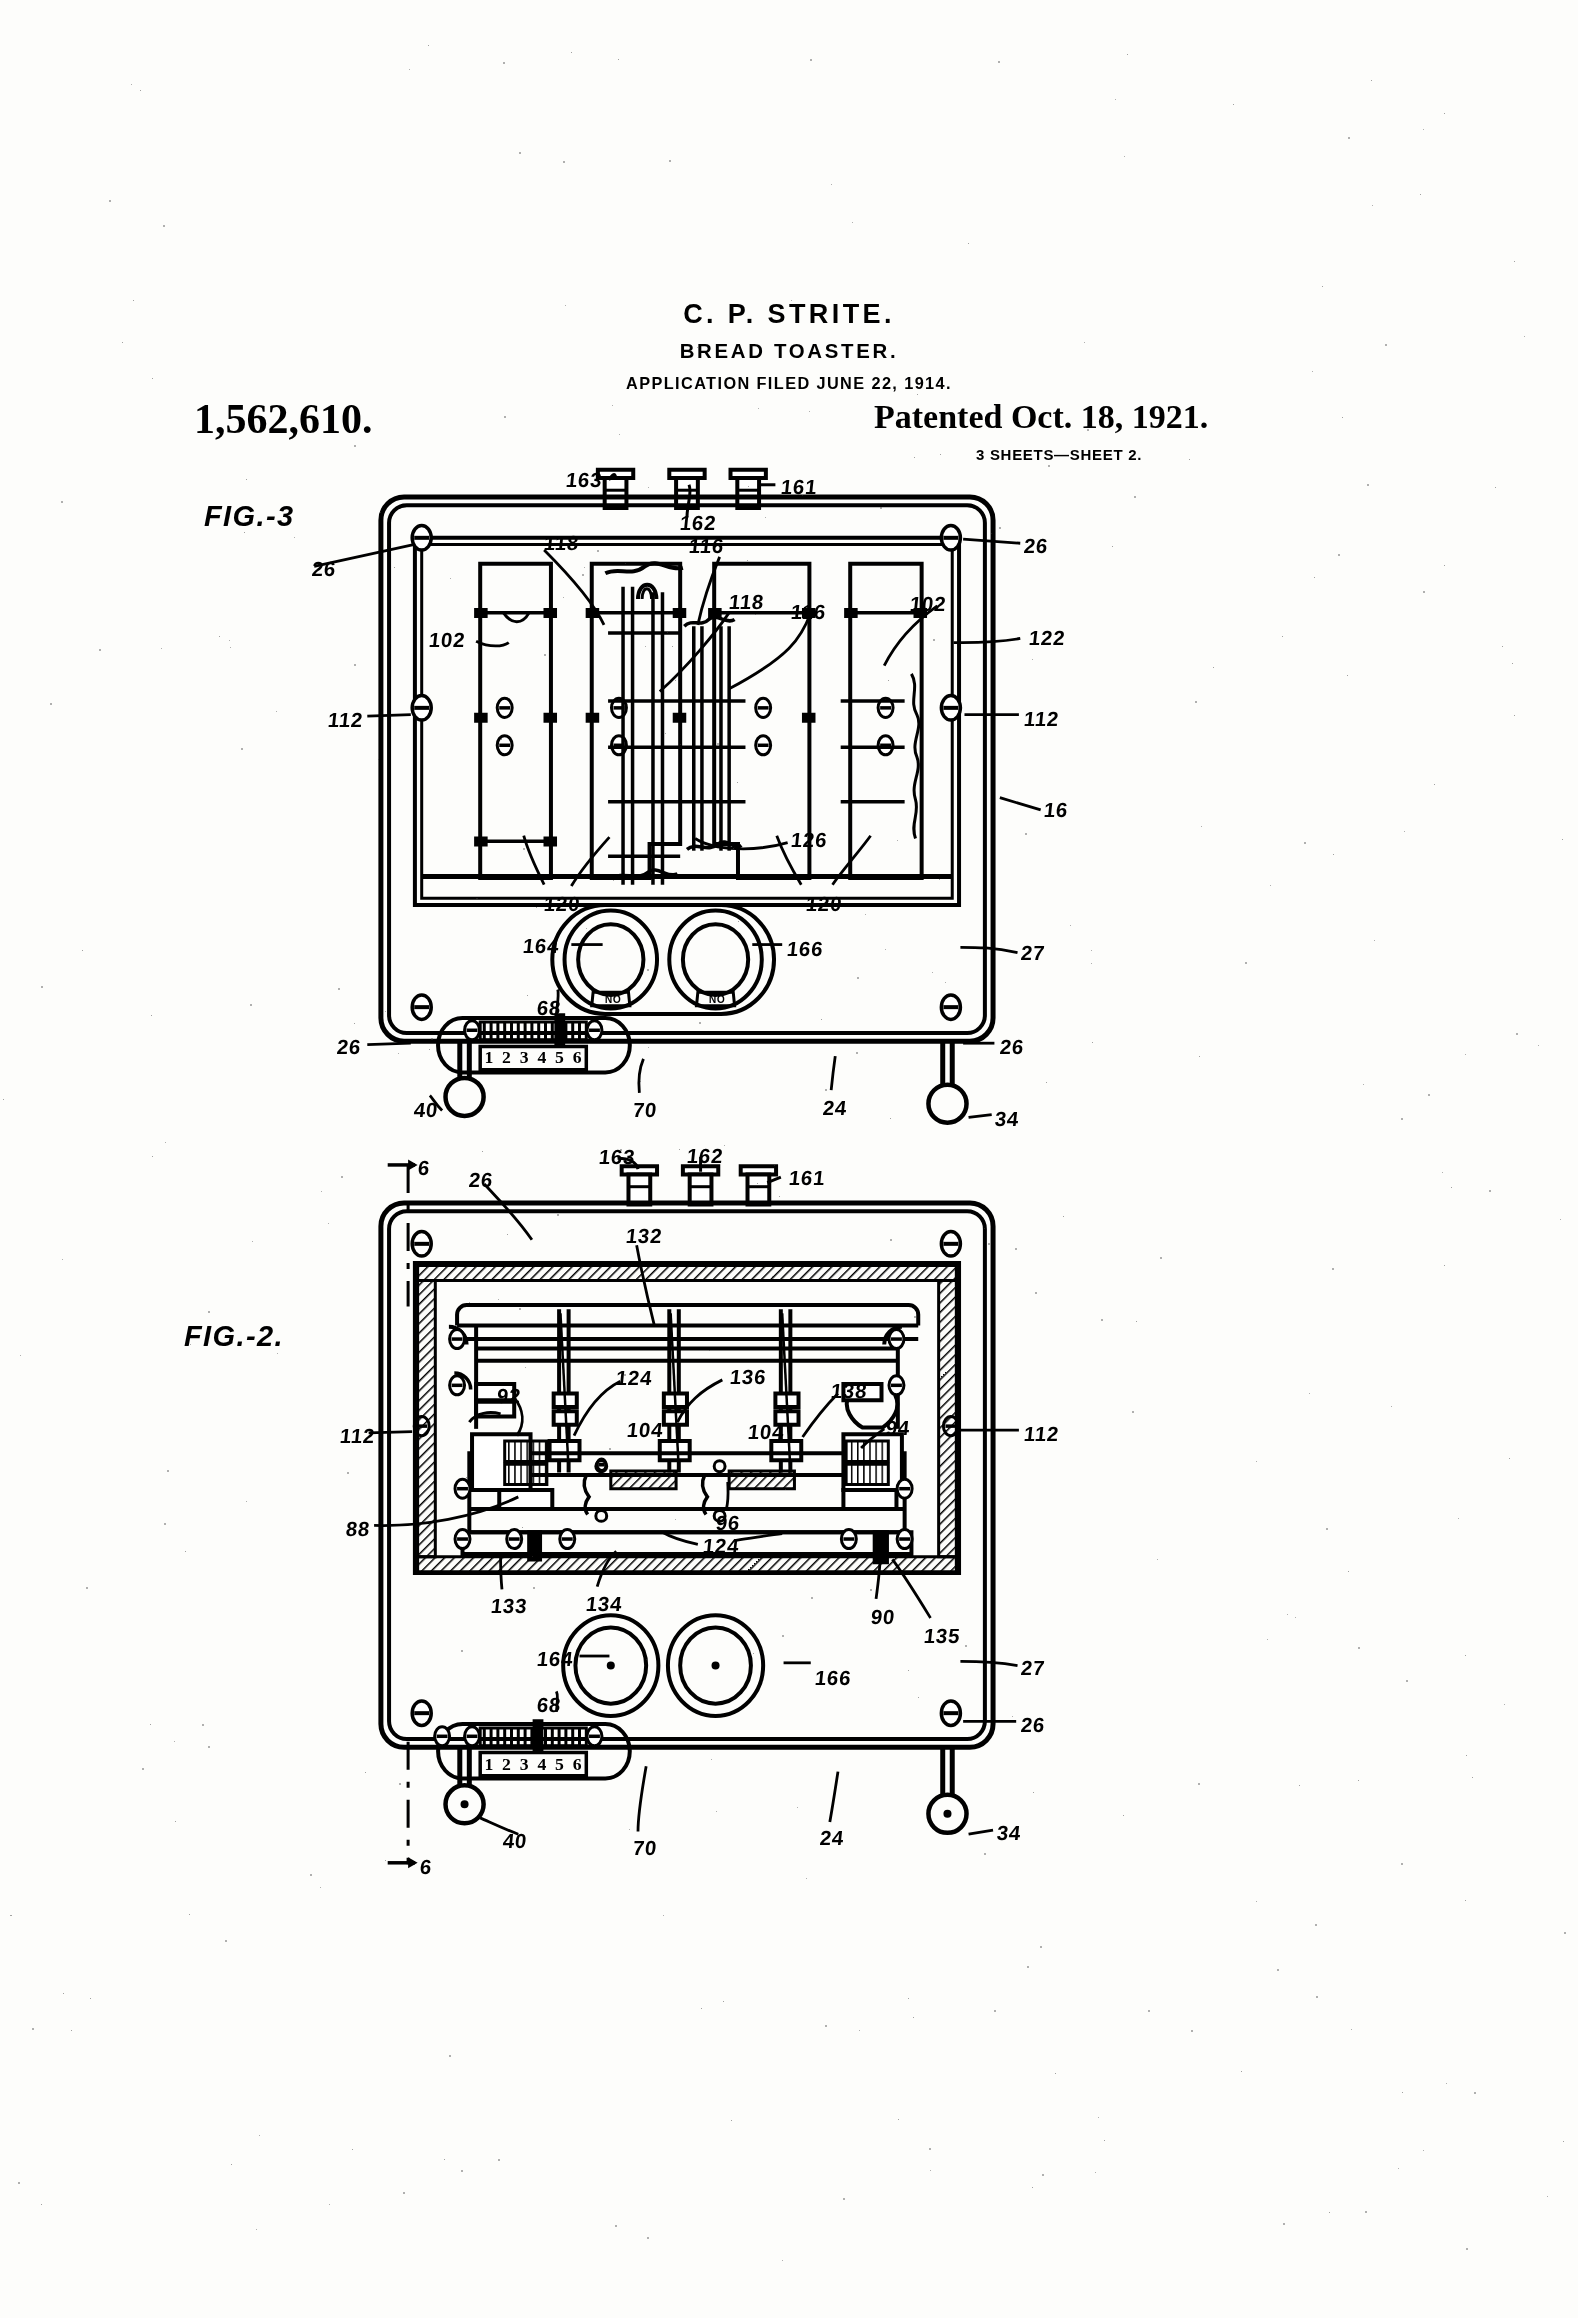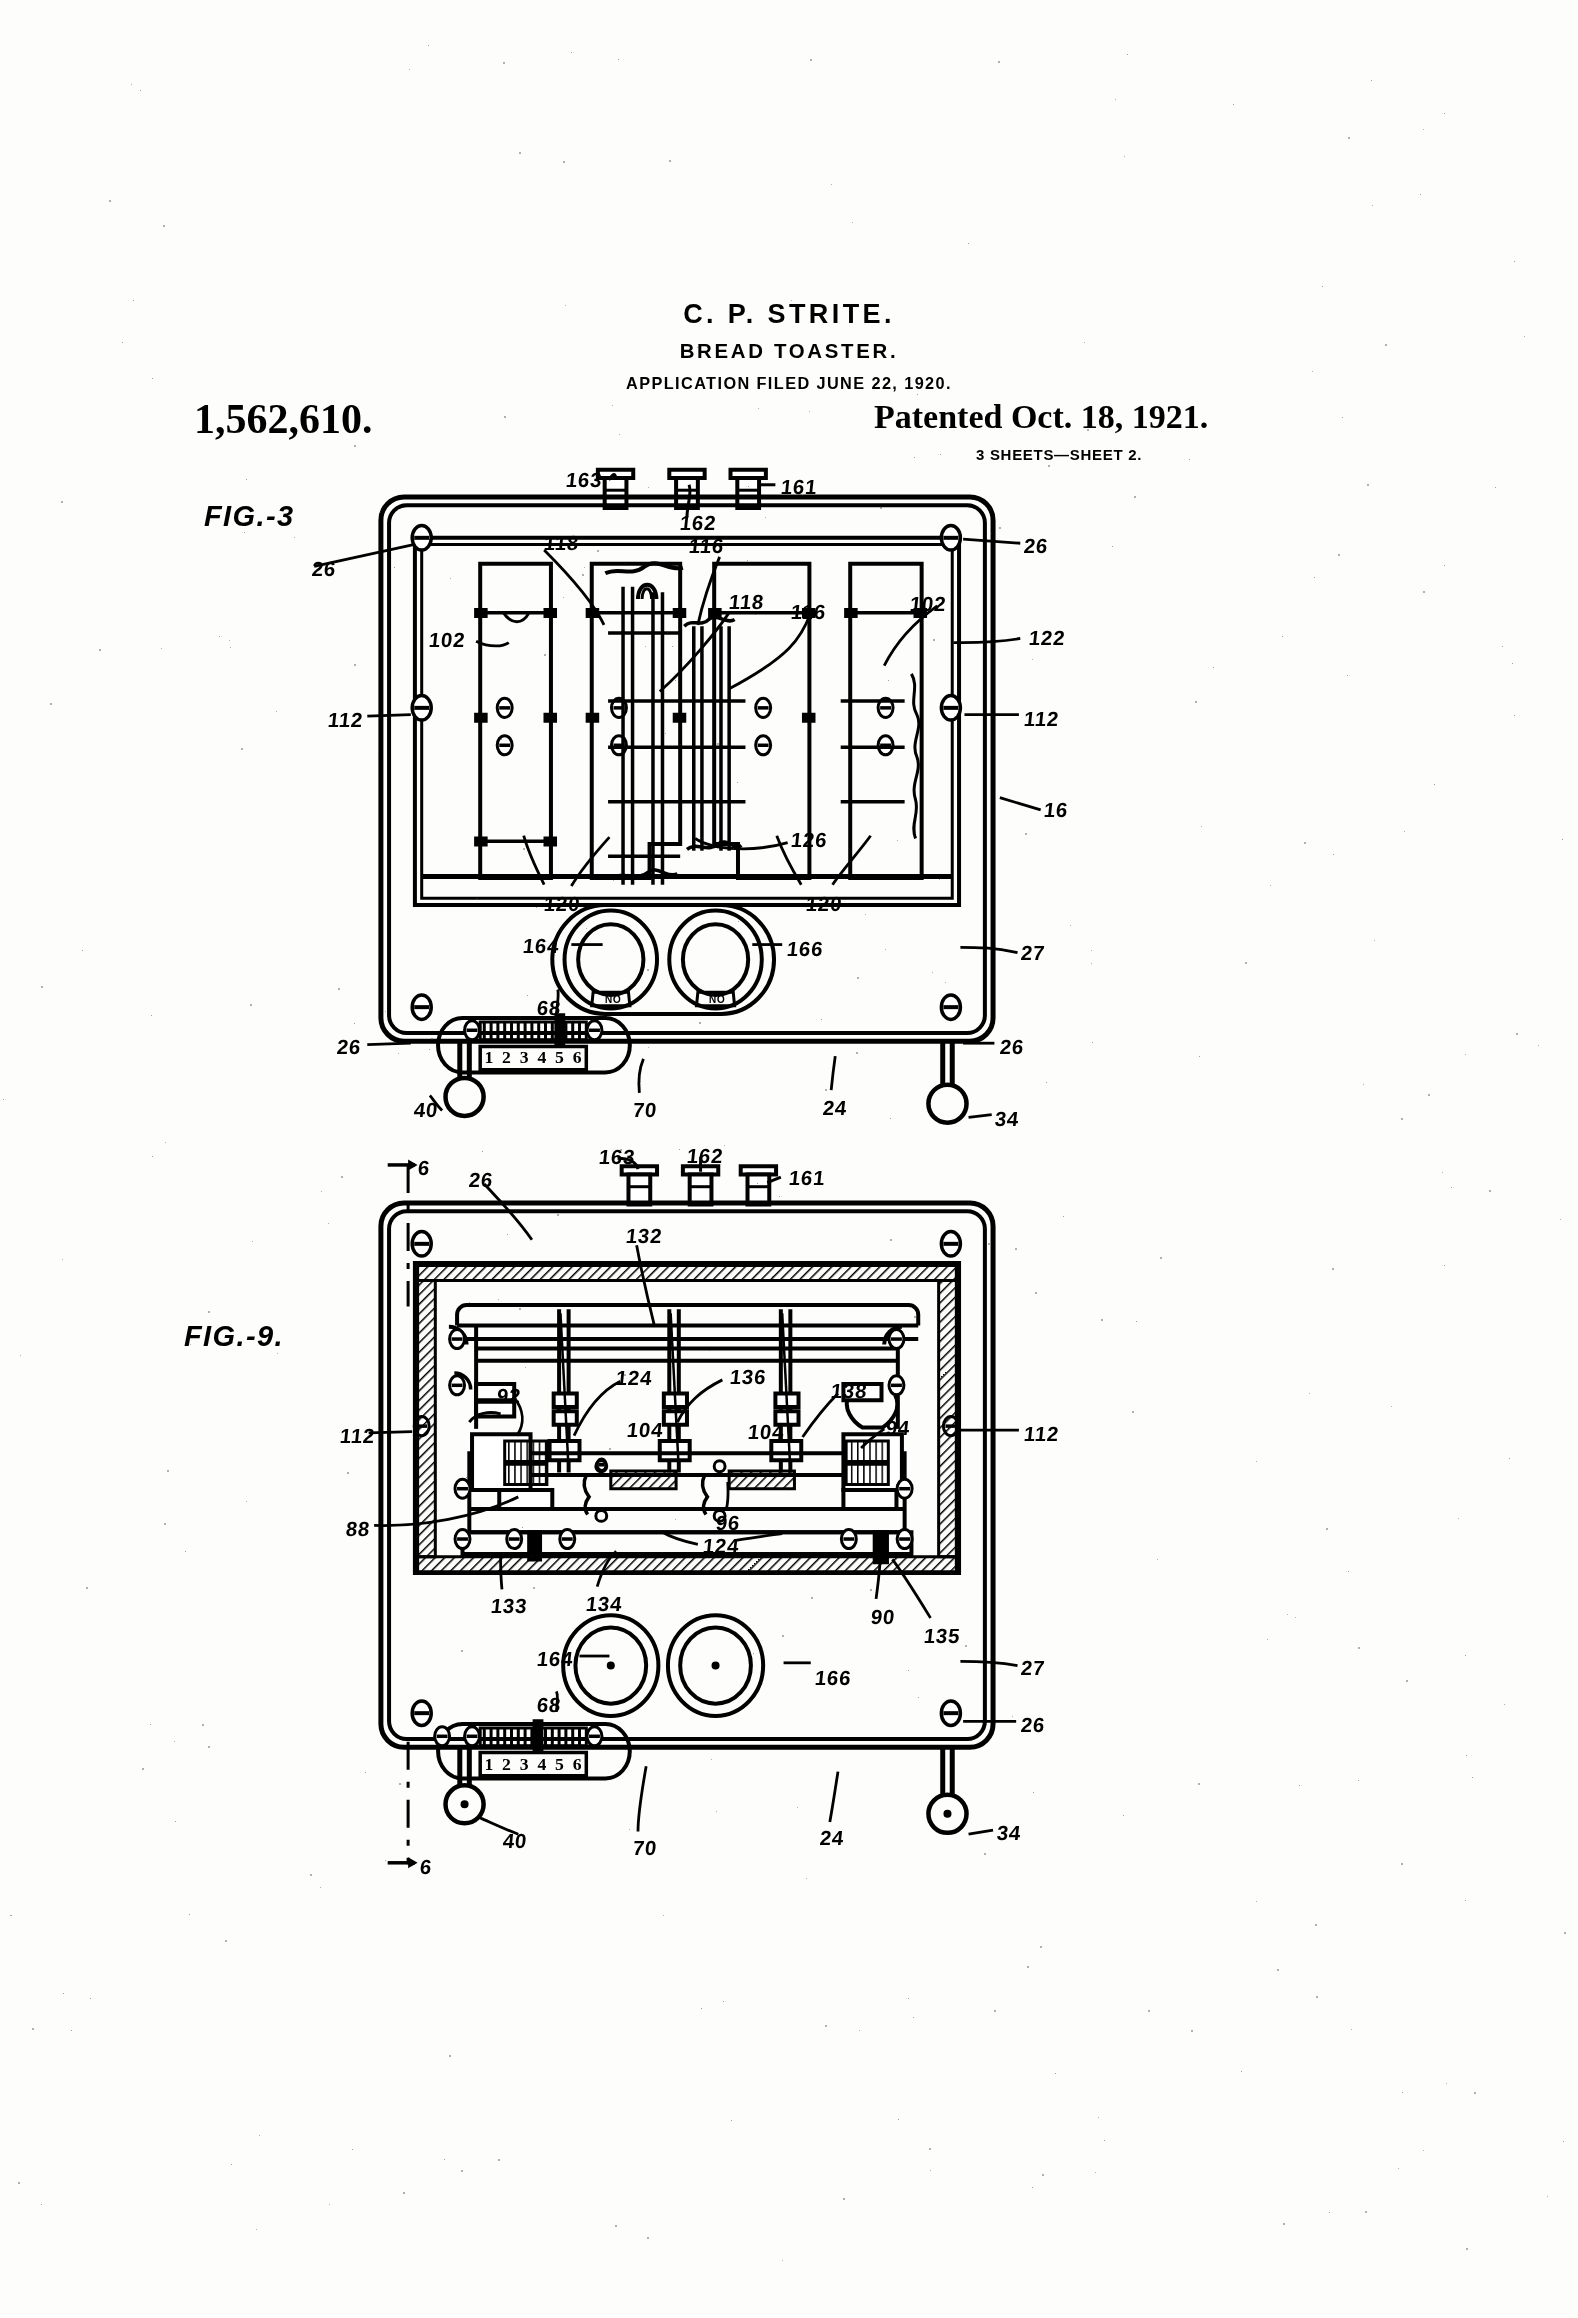--- a/index.html
+++ b/index.html
@@ -57,27 +57,27 @@
       transform:rotate(180deg);}
   .speck{position:absolute;background:#444;border-radius:50%;opacity:.55;}
 </style>
 </head>
 <body>
 
 <div class="page">
 
   <div class="hdr" id="invention-title">BREAD TOASTER.</div>
   <div class="hdr" id="inventor-name">C. P. STRITE.</div>
-  <div class="hdr" id="application-line">APPLICATION FILED JUNE 22, 1920.</div>
+  <div class="hdr" id="application-line">APPLICATION FILED JUNE 22, 1914.</div>
   <div id="patent-number">1,562,610.</div>
   <div id="patent-date">Patented Oct. 18, 1921.</div>
   <div id="sheet-line">3 SHEETS—SHEET 2.</div>
 
   <div class="figlabel" style="left:204px;top:500px;">FIG.-3</div>
-  <div class="figlabel" style="left:184px;top:1320px;">FIG.-9.</div>
+  <div class="figlabel" style="left:184px;top:1320px;">FIG.-2.</div>
 
   <svg class="dwg" viewBox="0 0 2320 3408">
     <defs>
       <pattern id="hatch" width="10" height="10" patternTransform="rotate(45)" patternUnits="userSpaceOnUse">
         <line x1="0" y1="0" x2="0" y2="10" stroke="#000" stroke-width="3"></line>
       </pattern>
       <pattern id="hatchv" width="9" height="9" patternTransform="rotate(0)" patternUnits="userSpaceOnUse">
         <line x1="0" y1="0" x2="0" y2="9" stroke="#000" stroke-width="3"></line>
       </pattern>
       <g id="screw">

